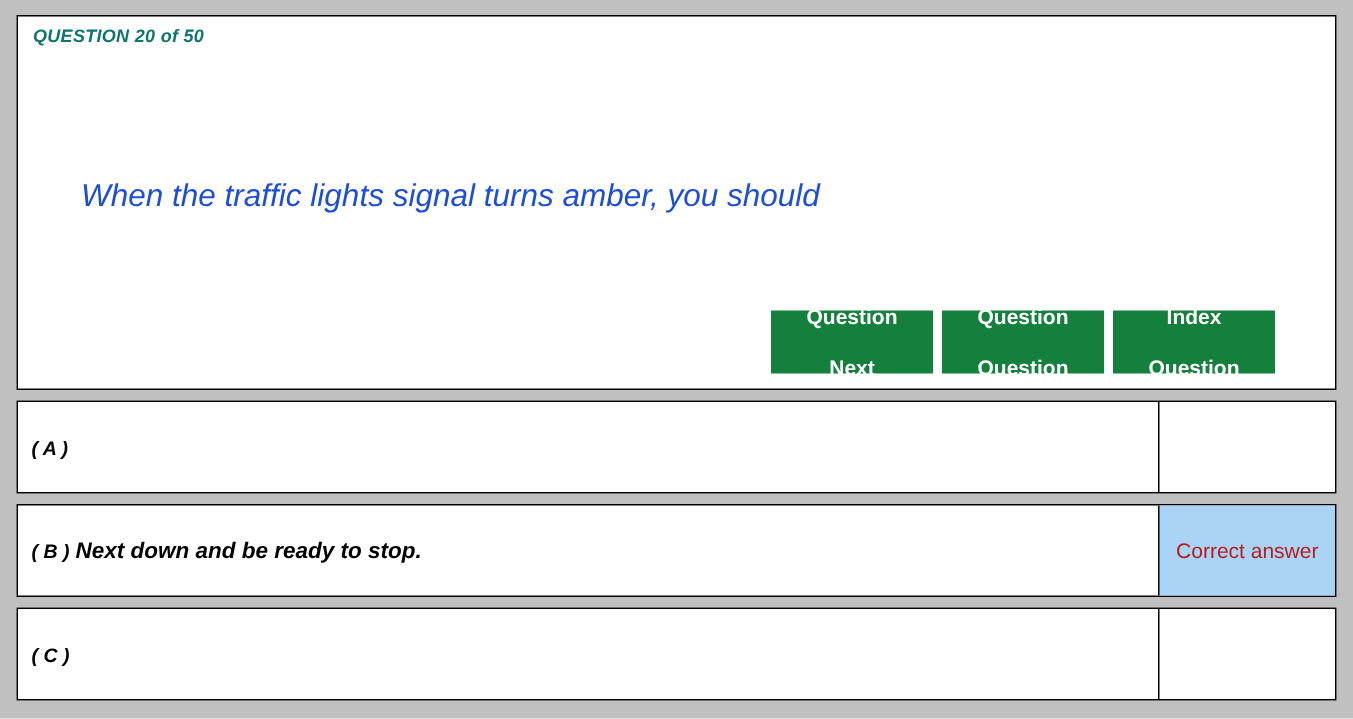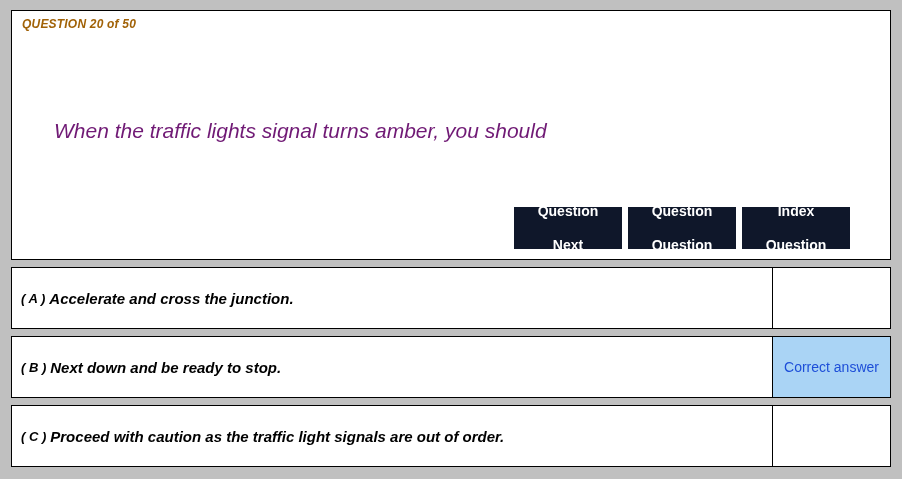--- a/index.html
+++ b/index.html
@@ -26,47 +26,47 @@
     box-sizing: border-box;
     width: 880px;
     height: 250px;
     background: #ffffff;
     border: 1px solid #000000;
   }
   .question-counter {
     position: absolute;
     left: 10px;
     top: 6px;
-    color: #a16207;
+    color: #0f766e;
     font-size: 12px;
     font-weight: bold;
     font-style: italic;
     letter-spacing: 0.2px;
   }
   .question-text {
     position: absolute;
     left: 42px;
     top: 108px;
     font-size: 21px;
     font-style: italic;
-    color: #701a75;
+    color: #1d4ed8;
     white-space: nowrap;
   }
   
   .nav-buttons {
     position: absolute;
     right: 40px;
     bottom: 10px;
     display: flex;
     gap: 6px;
   }
   .nav-button {
     width: 108px;
     height: 42px;
-    background: #0f172a;
+    background: #15803d;
     color: #ffffff;
     border: none;
     font-family: "Liberation Sans", sans-serif;
     font-size: 14px;
     font-weight: bold;
     line-height: 17px;
     text-align: center;
     display: flex;
     align-items: center;
     justify-content: center;
@@ -114,21 +114,21 @@
     white-space: nowrap;
   }
   .answer-mark {
     width: 118px;
     border-left: 1px solid #000000;
     display: flex;
     align-items: center;
     justify-content: center;
     text-align: center;
     font-size: 14px;
-    color: #1d4ed8;
+    color: #b91c1c;
     line-height: 18px;
     padding: 0 6px;
     box-sizing: border-box;
   }
   .answer-mark.correct {
     background: #aad4f5;
   }
   .answer-mark.empty {
     background: #ffffff;
   }
@@ -163,35 +163,33 @@
         </span>
       </button>
     </div>
   </div>
 
   <div class="answers">
 
     <div class="answer-row">
       <div class="answer-main">
         <span class="answer-letter">( A )</span>
-        <span class="answer-text">Accelerate and cross the junction.</span>
       </div>
       <div class="answer-mark empty"></div>
     </div>
 
     <div class="answer-row">
       <div class="answer-main">
         <span class="answer-letter">( B )</span>
         <span class="answer-text">Next down and be ready to stop.</span>
       </div>
       <div class="answer-mark correct">Correct answer</div>
     </div>
 
     <div class="answer-row">
       <div class="answer-main">
         <span class="answer-letter">( C )</span>
-        <span class="answer-text">Proceed with caution as the traffic light signals are out of order.</span>
       </div>
       <div class="answer-mark empty"></div>
     </div>
 
   </div>
 </div>
 
 </body></html>

